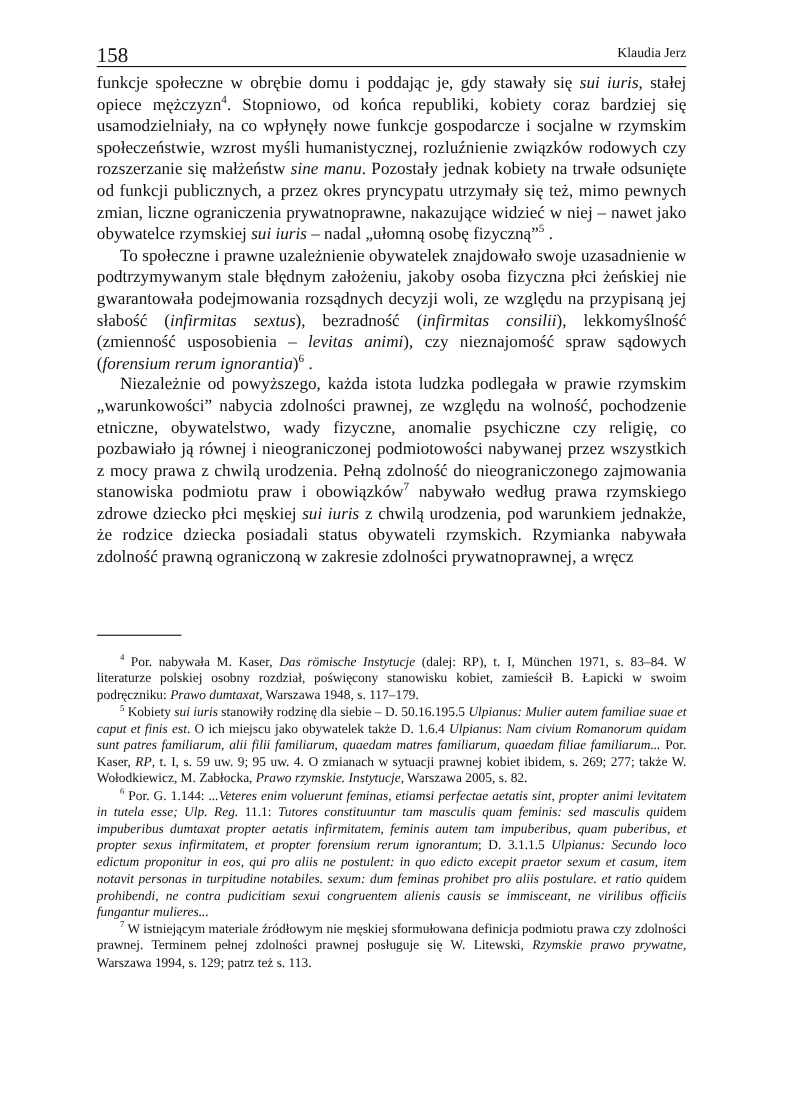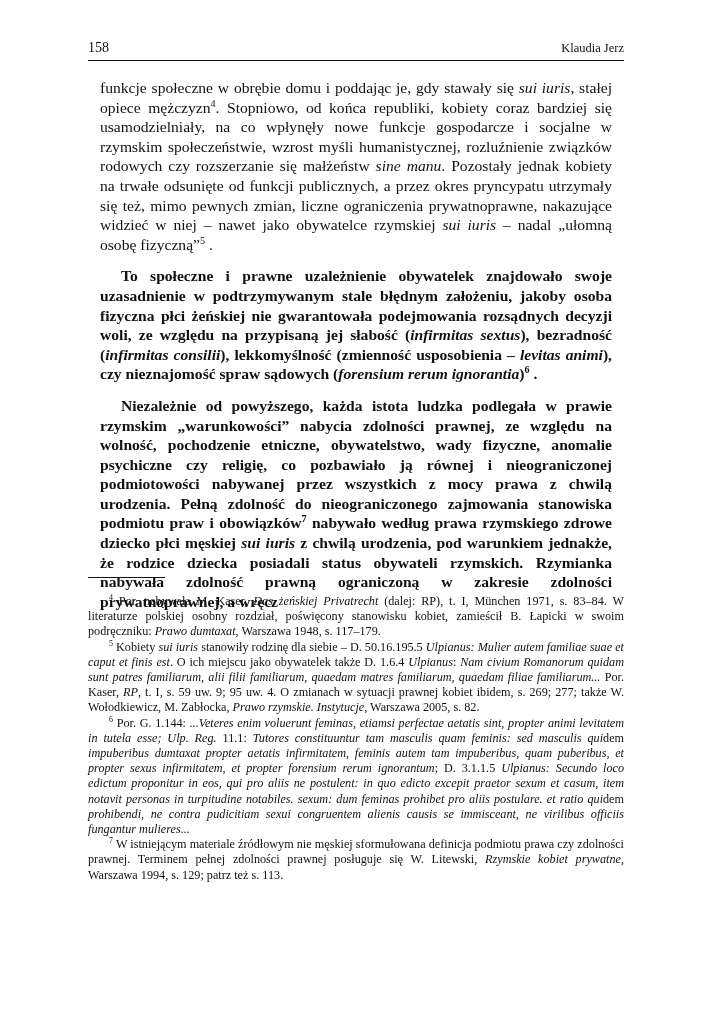--- a/index.html
+++ b/index.html
@@ -1,27 +1,27 @@
 <!DOCTYPE html>
 <html><head>
 <meta charset="utf-8">
 <style>
   html, body { margin:0; padding:0; background:#ffffff; }
   body { width:714px; height:1013px; position:relative; overflow:hidden;
          font-family: "DejaVu Serif", "Liberation Serif", serif; color:#111; }
   .page { position:absolute; left:88px; top:0; width:536px; }
   .header { position:absolute; left:0; top:40px; width:536px; height:20px;
             border-bottom:1.2px solid #111; font-family:"Liberation Serif", serif; }
-  .pnum { position:absolute; left:0; top:0; font-size:14px; }
+  .pnum { position:absolute; left:0; top:0; font-size:19px; }
   .author { position:absolute; left:0; right:0; top:1px; text-align:right; font-size:12.5px; }
   .body { position:absolute; left:0; top:66px; width:536px;
           font-family:"Liberation Serif", serif; font-size:15.6px; line-height:19.6px;
           text-align:justify; }
-  .body p { margin:12px; text-indent:0; }
-  .body p.ind { text-indent:21px;font-weight:bold; }
+  .body p { margin:0; text-indent:0; }
+  .body p.ind { text-indent:21px; }
   .fn-rule { position:absolute; left:0; top:577px; width:77px; border-top:1px solid #111; }
   .fns { position:absolute; left:0; top:594px; width:536px;
          font-family:"Liberation Serif", serif; font-size:12.2px; line-height:15.2px;
          text-align:justify; }
   .fns p { margin:0; text-indent:21px; }
   sup { font-size:0.65em; vertical-align:super; line-height:0; }
   i { font-style:italic; }
 </style>
 </head>
 <body>
@@ -34,18 +34,18 @@
 
   <div class="body">
     <p><span>funkcje społeczne w obrębie domu i poddając je, gdy stawały się </span><i>sui iuris</i><span>, stałej opiece mężczyzn</span><sup>4</sup><span>. Stopniowo, od końca republiki, kobiety coraz bardziej się usamodzielniały, na co wpłynęły nowe funkcje gospodarcze i socjalne w rzymskim społeczeństwie, wzrost myśli humanistycznej, rozluźnienie związków rodowych czy rozszerzanie się małżeństw </span><i>sine manu</i><span>. Pozostały jednak kobiety na trwałe odsunięte od funkcji publicznych, a przez okres pryncypatu utrzymały się też, mimo pewnych zmian, liczne ograniczenia prywatnoprawne, nakazujące widzieć w niej – nawet jako obywatelce rzymskiej </span><i>sui iuris</i><span> – nadal „ułomną osobę fizyczną”</span><sup>5</sup><span> .</span></p>
     <p class="ind"><span>To społeczne i prawne uzależnienie obywatelek znajdowało swoje uzasadnienie w podtrzymywanym stale błędnym założeniu, jakoby osoba fizyczna płci żeńskiej nie gwarantowała podejmowania rozsądnych decyzji woli, ze względu na przypisaną jej słabość (</span><i>infirmitas sextus</i><span>), bezradność (</span><i>infirmitas consilii</i><span>), lekkomyślność (zmienność usposobienia – </span><i>levitas animi</i><span>), czy nieznajomość spraw sądowych (</span><i>forensium rerum ignorantia</i><span>)</span><sup>6</sup><span> .</span></p>
     <p class="ind"><span>Niezależnie od powyższego, każda istota ludzka podlegała w prawie rzymskim „warunkowości” nabycia zdolności prawnej, ze względu na wolność, pochodzenie etniczne, obywatelstwo, wady fizyczne, anomalie psychiczne czy religię, co pozbawiało ją równej  i nieograniczonej podmiotowości nabywanej przez wszystkich z mocy prawa z chwilą urodzenia. Pełną zdolność do nieograniczonego zajmowania stanowiska podmiotu praw i obowiązków</span><sup>7</sup><span> nabywało według prawa rzymskiego zdrowe dziecko płci męskiej </span><i>sui iuris</i><span> z chwilą urodzenia, pod warunkiem jednakże, że rodzice dziecka posiadali status obywateli rzymskich. Rzymianka nabywała zdolność prawną ograniczoną w zakresie zdolności prywatnoprawnej, a wręcz</span></p>
   </div>
 
   <div class="fn-rule"></div>
 
   <div class="fns">
-    <p><sup>4</sup><span> Por. nabywała M. Kaser, </span><i>Das żeńskiej Privatrecht</i><span> (dalej: RP), t. I, München 1971, s. 83–84. W literaturze polskiej osobny rozdział, poświęcony stanowisku kobiet, zamieścił B. Łapicki w swoim podręczniku: </span><i>Prawo dumtaxat</i><span>, Warszawa 1948, s. 117–179.</span></p>
+    <p><sup>4</sup><span> Por. nabywała M. Kaser, </span><i>Das römische Instytucje</i><span> (dalej: RP), t. I, München 1971, s. 83–84. W literaturze polskiej osobny rozdział, poświęcony stanowisku kobiet, zamieścił B. Łapicki w swoim podręczniku: </span><i>Prawo dumtaxat</i><span>, Warszawa 1948, s. 117–179.</span></p>
     <p><sup>5</sup><span> Kobiety </span><i>sui iuris</i><span> stanowiły rodzinę dla siebie – D. 50.16.195.5 </span><i>Ulpianus: Mulier autem familiae suae et caput et finis est</i><span>. O ich miejscu jako obywatelek także D. 1.6.4 </span><i>Ulpianus</i><span>: </span><i>Nam civium Romanorum quidam sunt patres familiarum, alii filii familiarum, quaedam matres familiarum, quaedam filiae familiarum...</i><span> Por. Kaser, </span><i>RP</i><span>, t. I, s. 59 uw. 9; 95 uw. 4. O zmianach w sytuacji prawnej kobiet ibidem, s. 269; 277; także W. Wołodkiewicz, M. Zabłocka, </span><i>Prawo rzymskie. Instytucje</i><span>, Warszawa 2005, s. 82.</span></p>
     <p><sup>6</sup><span> Por. G. 1.144: </span><i>...Veteres enim voluerunt feminas, etiamsi perfectae aetatis sint, propter animi levitatem in tutela esse; Ulp. Reg.</i><span> 11.1: </span><i>Tutores constituuntur tam masculis quam feminis: sed masculis qui</i><span>dem </span><i>impuberibus dumtaxat propter aetatis infirmitatem, feminis autem tam impuberibus, quam puberibus, et propter sexus infirmitatem, et propter forensium rerum ignorantum</i><span>; D. 3.1.1.5 </span><i>Ulpianus: Secundo loco edictum proponitur in eos, qui pro aliis ne postulent: in quo edicto excepit praetor sexum et casum, item notavit personas in turpitudine notabiles. sexum: dum feminas prohibet pro aliis postulare. et ratio qui</i><span>dem </span><i>prohibendi, ne contra pudicitiam sexui congruentem alienis causis se immisceant, ne virilibus officiis fungantur mulieres...</i></p>
-    <p><sup>7</sup><span> W istniejącym materiale źródłowym nie męskiej sformułowana definicja podmiotu prawa czy zdolności prawnej. Terminem pełnej zdolności prawnej posługuje się W. Litewski, </span><i>Rzymskie kobiet prywatne</i><span>, Warszawa 1994, s. 129; patrz też s. 113.</span></p>
+    <p><sup>7</sup><span> W istniejącym materiale źródłowym nie męskiej sformułowana definicja podmiotu prawa czy zdolności prawnej. Terminem pełnej zdolności prawnej posługuje się W. Litewski, </span><i>Rzymskie prawo prywatne</i><span>, Warszawa 1994, s. 129; patrz też s. 113.</span></p>
   </div>
 </div>
 
 </body></html>

